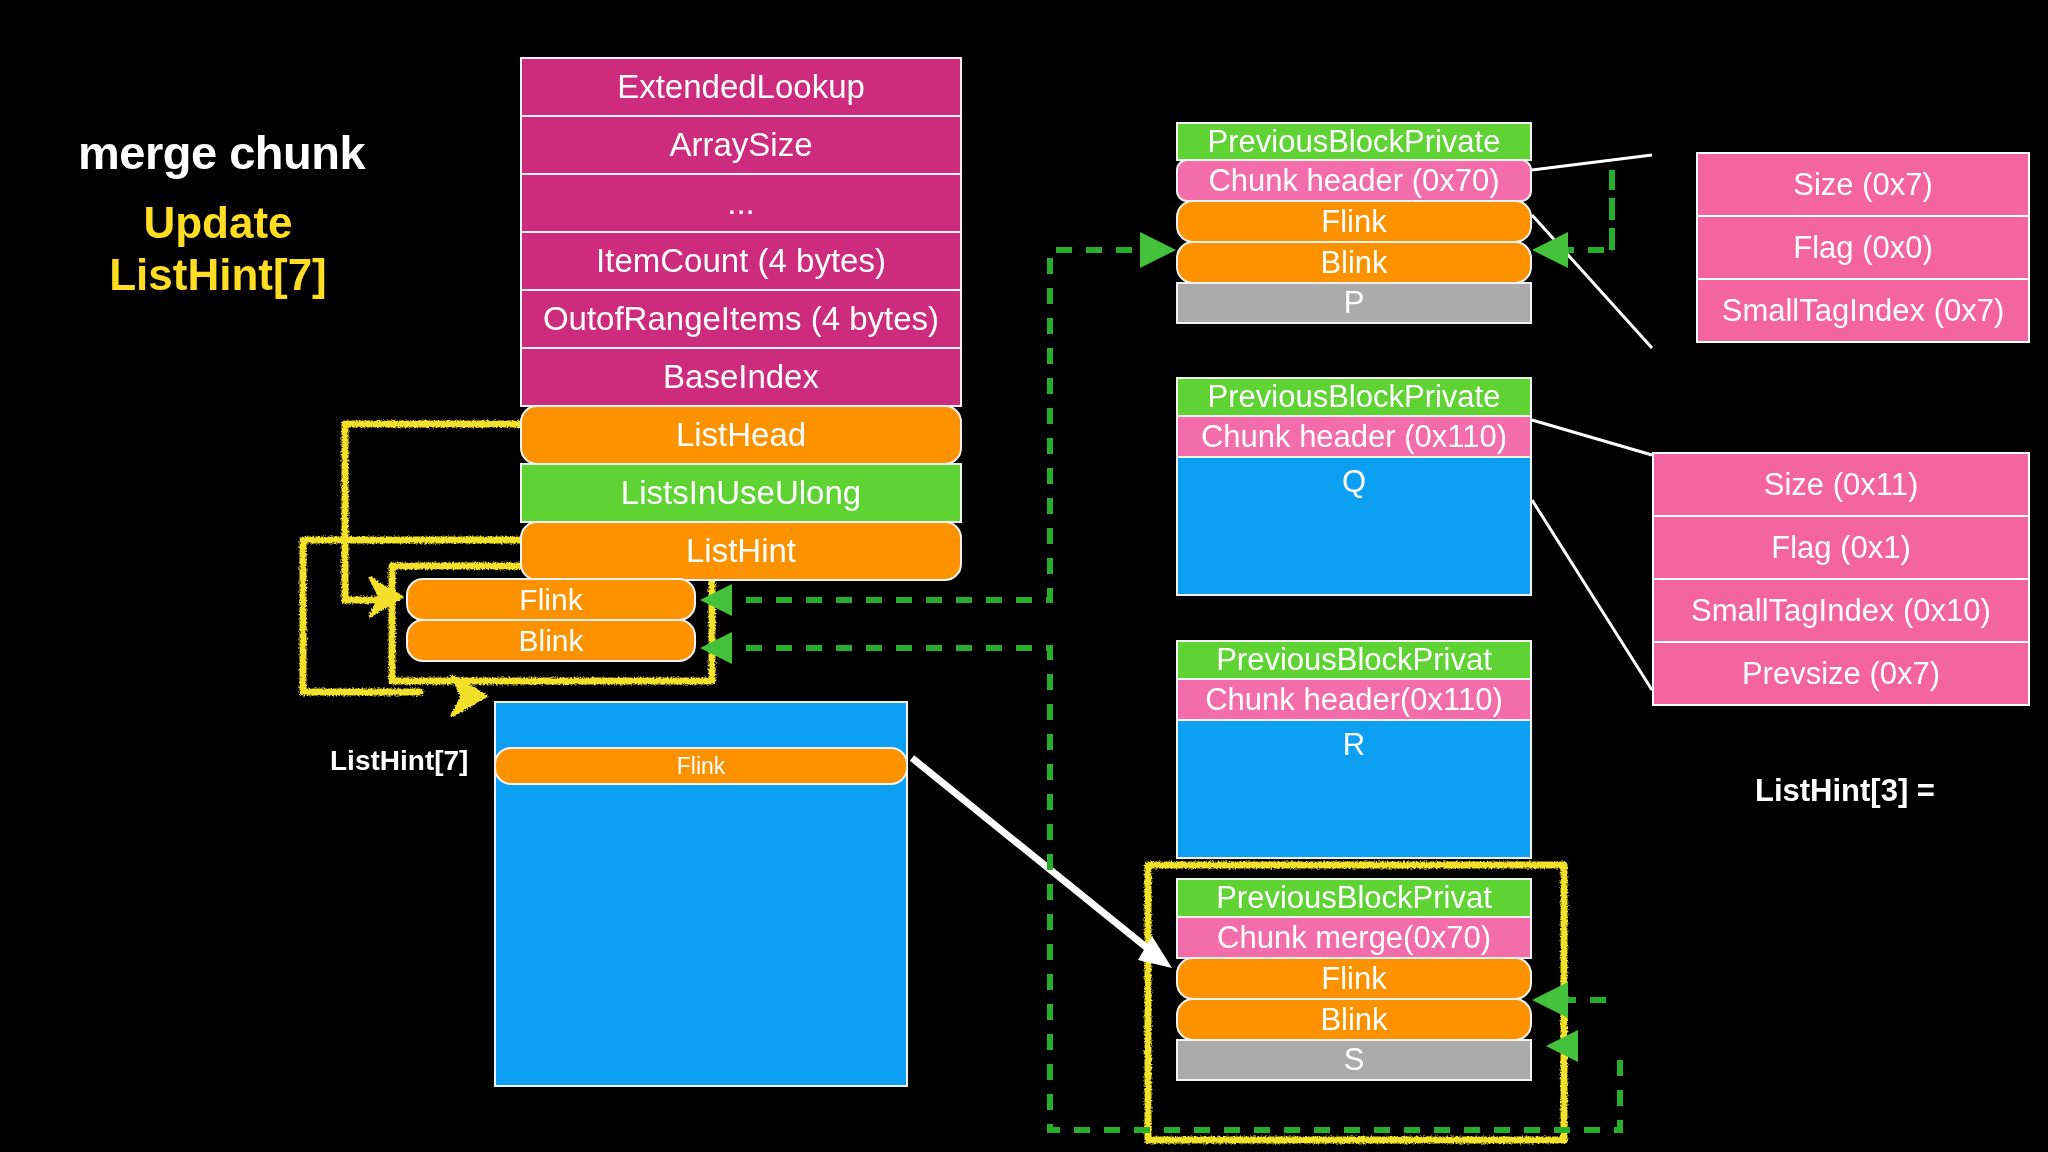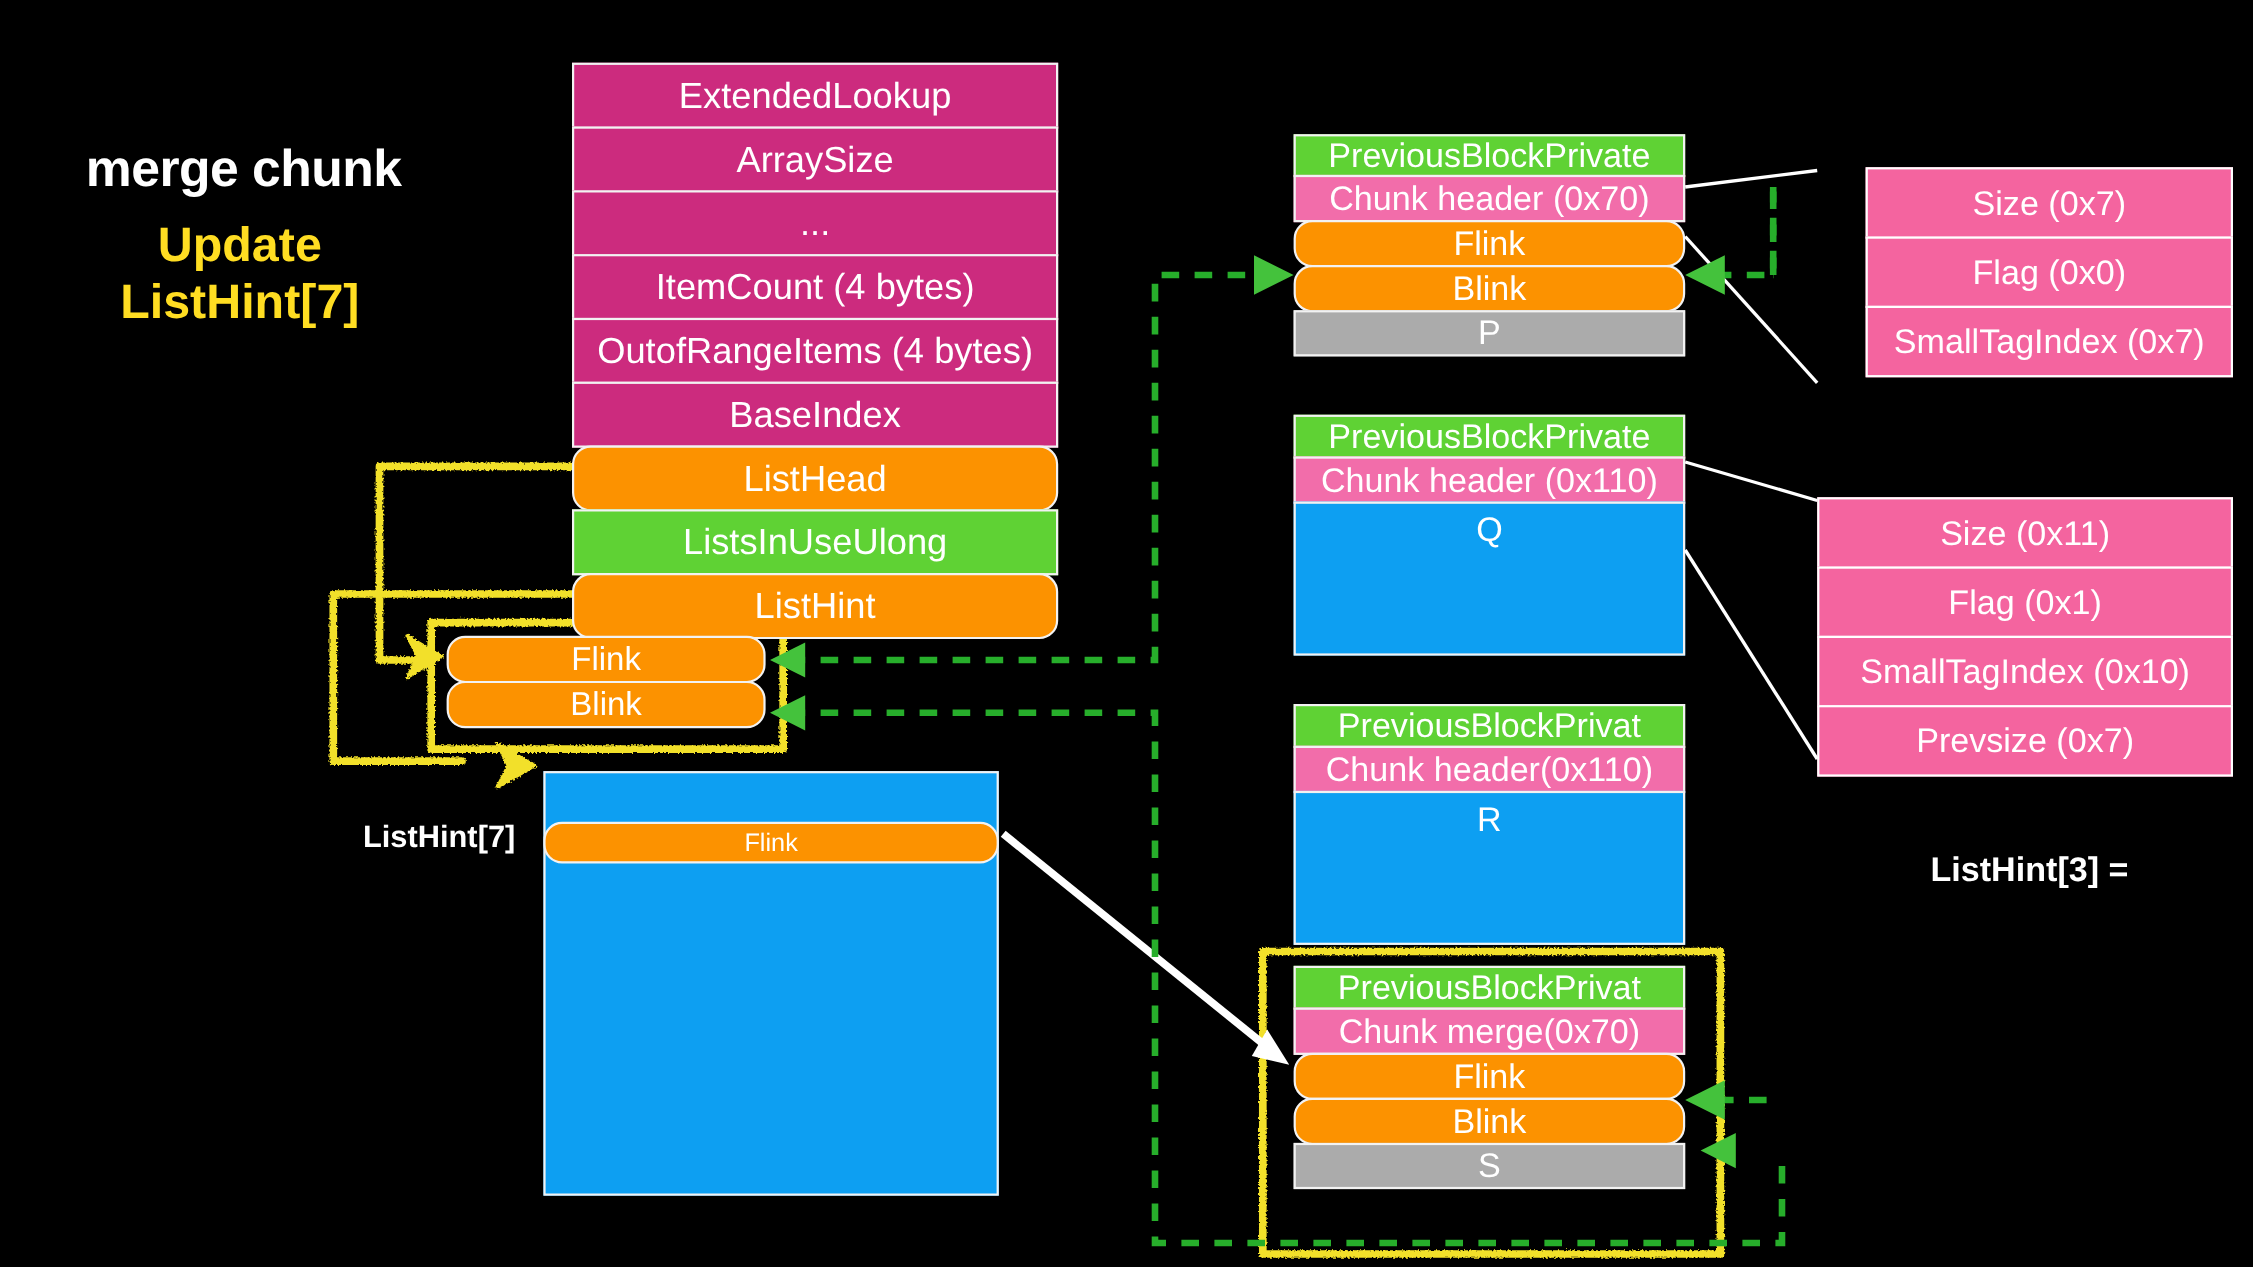--- a/index.html
+++ b/index.html
@@ -93,21 +93,21 @@
     </div>
 
   <div class="abs c-blue" style="left:494px;top:701px;width:414px;height:386px;border:2px solid #f2f2f2;">
     <div class="abs c-orange" style="left:-2px;top:44px;width:414px;height:38px;border:2px solid #f2f2f2;
                 display:flex;align-items:center;justify-content:center;color:#fff;font-size:23px;">Flink</div>
   </div>
   <div class="abs label-white" style="left:330px;top:745px;">ListHint[7]</div>
 
   <div class="tbl" id="chunk-p" style="left:1176px;top:122px;width:356px;">
       <div class="row mid-row c-green" style="height: 39px;">PreviousBlockPrivate</div>
-      <div class="row mid-row c-pink" style="height: 43px;">Chunk header (0x70)</div>
+      <div class="row mid-row c-pink" style="height: 43px; border-radius: 11px;">Chunk header (0x70)</div>
       <div class="row mid-row c-orange" style="height: 43px;">Flink</div>
       <div class="row mid-row c-orange" style="height: 43px;">Blink</div>
       <div class="row mid-row c-grey" style="height: 42px;">P</div>
     </div>
   <div class="tbl" id="chunk-q" style="left:1176px;top:377px;width:356px;">
       <div class="row mid-row c-green" style="height: 40px;">PreviousBlockPrivate</div>
       <div class="row mid-row c-pink" style="height: 43px;">Chunk header (0x110)</div>
       <div class="row mid-row c-blue tall" style="height: 140px;">Q</div>
     </div>
   <div class="tbl" id="chunk-r" style="left:1176px;top:640px;width:356px;">

